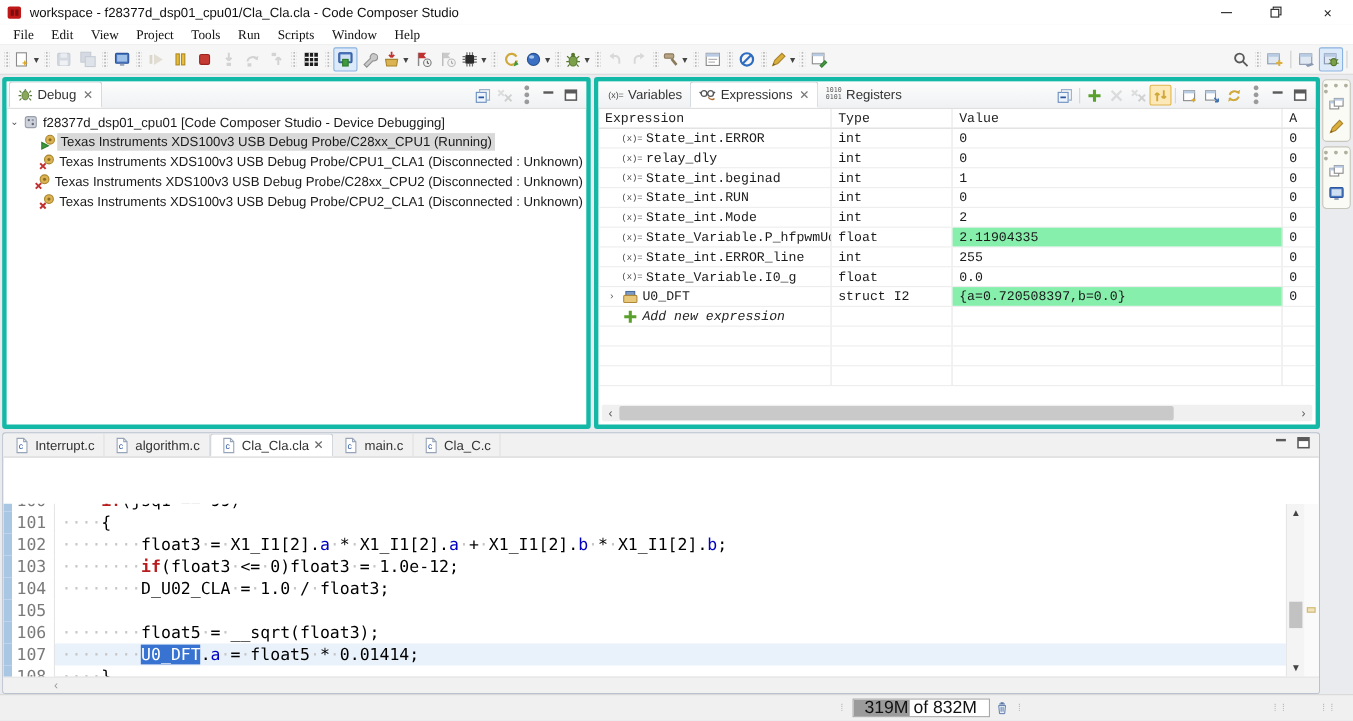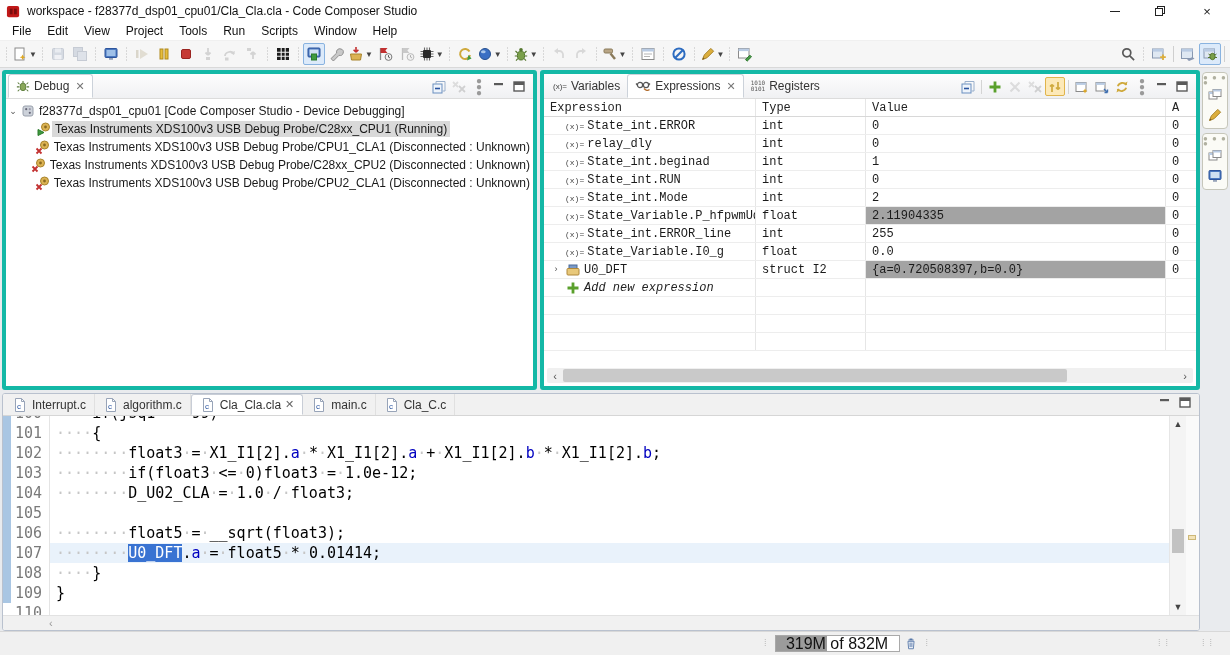--- a/index.html
+++ b/index.html
@@ -9,21 +9,21 @@
   
   .titlebar { height:22px; background:#ffffff; display:flex; align-items:center; padding-left:6px; }
   .titlebar .title { font-size:12px; color:#111; margin-left:6px; flex:1; }
   .winctl { display:flex; height:22px; }
   .winbtn { width:46px; height:22px; display:flex; align-items:center; justify-content:center; color:#222; font-size:13px; }
   .sq2 { width:8px; height:8px; border:1px solid #222; display:inline-block; position:relative; top:1px; left:-2px; background:#fff; box-shadow:2px -2px 0 -1px #fff, 2px -2px 0 0 #222; }
   .minus { width:10px; height:1px; background:#222; display:inline-block; }
 
   
   .menubar { height:19px; background:#ffffff; display:flex; align-items:center; padding-left:4px; border-bottom:1px solid #f0f0f0; }
-  .menu-item { padding:2px 8px; font-size:12px; color:#111; cursor:default; }
+  .menu-item { padding:2px 8px; font-size:12px; color:#111; cursor:default;font-family:Liberation Serif, serif; }
 
   
   .toolbar { height:27px; background:#f6f6f6; border-bottom:1px solid #d9d9d9; display:flex; align-items:center; padding:0 2px; }
   .tb-handle { width:5px; height:16px; margin:0 2px; background-image:radial-gradient(circle, #b9b9b9 1px, transparent 1px); background-size:3px 3px; background-position:center; }
   .tbi { height:22px; min-width:22px; display:flex; align-items:center; justify-content:center; border:1px solid transparent; border-radius:2px; }
   .tbi.active { background:#dceafa; border-color:#89b3e0; }
   .tbi.disabled { opacity:.45; }
   .dd { font-size:8px; color:#444; margin-left:1px; }
   .tb-spacer { flex:1; }
   .tb-sep { width:1px; height:16px; background:#cfcfcf; margin:0 3px; }
@@ -57,51 +57,51 @@
 
   
   .etable { flex:1; display:flex; flex-direction:column; font-size:12px; overflow:hidden;font-family:Liberation Mono, monospace; }
   .erow, .ehead { display:flex; height:18px; align-items:stretch; border-bottom:1px solid #ededed; }
   .ehead { border-bottom:1px solid #d8d8d8; color:#222; }
   .ecell { padding:1px 4px 0 6px; overflow:hidden; white-space:nowrap; border-right:1px solid #e6e6e6; display:flex; align-items:center; gap:3px; }
   .c-expr { width:212px; }
   .c-type { width:110px; }
   .c-val  { width:300px; }
   .c-addr { flex:1; border-right:none; }
-  .ecell.hl { background:#a3a3a3; }
+  .ecell.hl { background:#86efac; }
   .erow .arr { width:12px; font-size:9px; color:#555; text-align:center; flex:none; }
   .add-row .lbl { font-style:italic; color:#222; }
   .expr-hscroll { height:15px; margin:2px 3px 3px 3px; background:#f0f0f0; display:flex; align-items:center; border-radius:2px; }
   .hs-arrow { width:16px; text-align:center; color:#555; font-size:11px; }
   .hs-thumb { height:13px; background:#c9c9c9; border-radius:2px; }
 
   
   .ministrip { width:30px; display:flex; flex-direction:column; align-items:center; padding-top:2px; }
   .mini-stack { width:26px; border:1px solid #c6c6ba; border-radius:4px; background:#fbfbf6; display:flex; flex-direction:column; align-items:center; padding:2px 0 3px 0; margin-bottom:4px; }
   .mini-dots { color:#b0b0a0; font-size:8px; line-height:5px; letter-spacing:1px; }
   .mini-btn { width:20px; height:20px; display:flex; align-items:center; justify-content:center; }
 
   
   .editor-panel { flex:1; margin-top:3px; background:#fff; border:1px solid #b9c1ce; border-radius:3px; display:flex; flex-direction:column; overflow:hidden; }
   .etabs { height:22px; background:#f1f1f1; border-bottom:1px solid #d6d6d6; display:flex; align-items:flex-end; padding-left:1px; }
   .etab { height:21px; display:flex; align-items:center; gap:4px; padding:0 8px; font-size:12px; color:#333; border-right:1px solid #e0e0e0; }
   .etab.active { background:#fff; border:1px solid #c8cdd6; border-bottom-color:#fff; border-radius:3px 3px 0 0; }
   .etab .x { color:#666; font-size:11px; }
   .etabs .ph-tools { padding-bottom:3px; }
-  .editor-body { flex:1; display:flex; overflow:hidden; position:relative; }
+  .editor-body { flex:1; display:flex; overflow:hidden; position:relative;margin-top:42px; }
   .code-scroll { flex:1; overflow:hidden; }
   .code-lines { margin-top:-13px; font-family:"DejaVu Sans Mono", monospace; font-size:15px; line-height:20px; }
   .cline { display:flex; height:20px; white-space:pre; }
   .cline .gut { width:8px; flex:none; }
   .cline.guton .gut { background:#a9c6e3; }
   .cline .lnum { width:38px; flex:none; color:#7a7a7a; padding-left:4px; background:#fff; }
   .cline .ctext { flex:1; border-left:1px solid #e4e4e4; padding-left:6px; }
   .cline.cur .ctext { background:#e9f2fb; }
   .tk-p { color:#000; }
-  .tk-k { color:#000000; font-weight:normal; }
+  .tk-k { color:#b91c1c; font-weight:bold; }
   .tk-f { color:#0000c0; }
   .tk-w { color:#c6c6c6; }
   .tk-s { background:#3973d2; color:#fff; }
   .vscroll { width:17px; background:#f4f4f4; border-left:1px solid #e6e6e6; display:flex; flex-direction:column; align-items:center; flex:none; }
   .vs-arrow { height:16px; color:#444; font-size:9px; display:flex; align-items:center; }
   .vs-track { flex:1; width:100%; position:relative; }
   .vs-thumb { position:absolute; left:2px; right:2px; top:58%; height:24px; background:#c2c2c2; }
   .overview { width:13px; background:#fafafa; position:relative; flex:none; }
   .ov-mark { position:absolute; top:60%; left:2px; width:8px; height:5px; background:#f3e3b8; border:1px solid #cdb878; }
   .editor-hscroll { height:15px; background:#f1f1f1; border-top:1px solid #e2e2e2; display:flex; align-items:center; color:#999; padding-left:46px; font-size:11px; }

